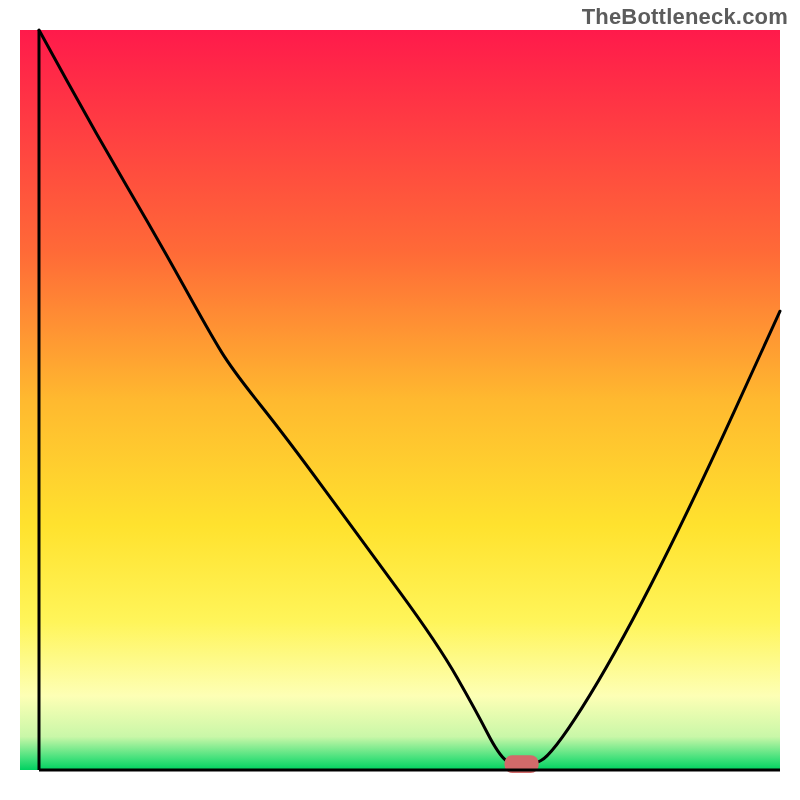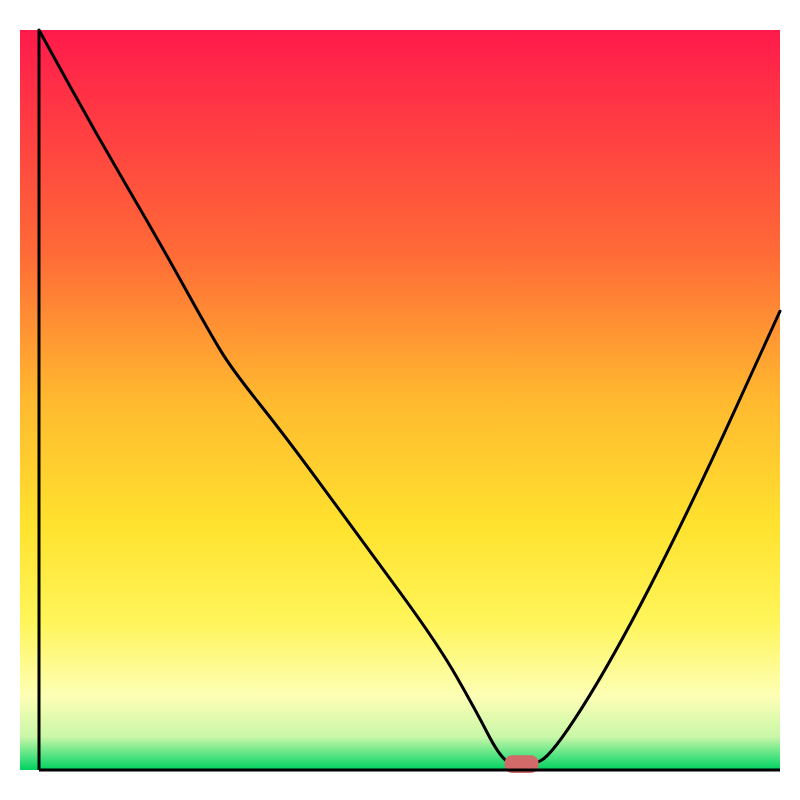--- a/index.html
+++ b/index.html
@@ -27,20 +27,21 @@
     letter-spacing: 0.2px;
   }
   svg {
     display: block;
   }
 </style>
 </head>
 <body>
 
 <div class="container">
+  <div class="watermark">TheBottleneck.com</div>
   <svg id="chart-svg" width="800" height="800" viewBox="0 0 800 800">
     <defs>
       <linearGradient id="bg-grad" x1="0" y1="0" x2="0" y2="1">
           <stop offset="0%" stop-color="#ff1a4b"></stop>
           <stop offset="30%" stop-color="#ff6a37"></stop>
           <stop offset="50%" stop-color="#ffb92f"></stop>
           <stop offset="67%" stop-color="#ffe22e"></stop>
           <stop offset="80%" stop-color="#fff55a"></stop>
           <stop offset="90%" stop-color="#fdffb5"></stop>
           <stop offset="95.5%" stop-color="#c9f7a8"></stop>

